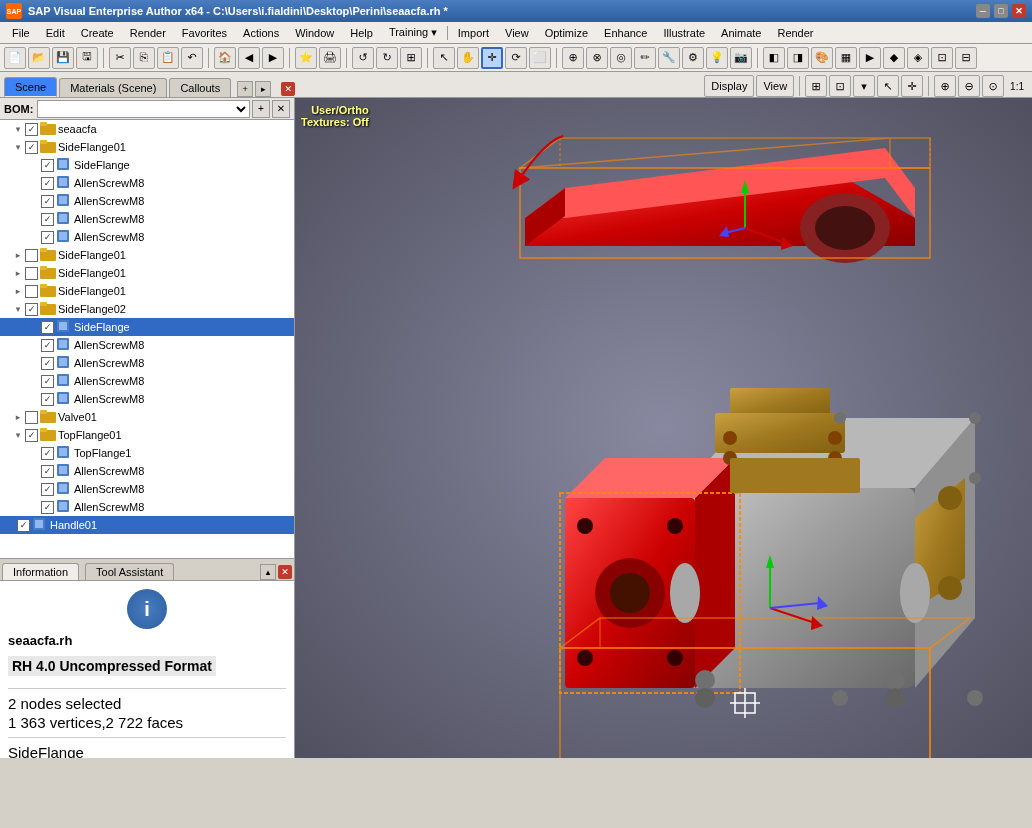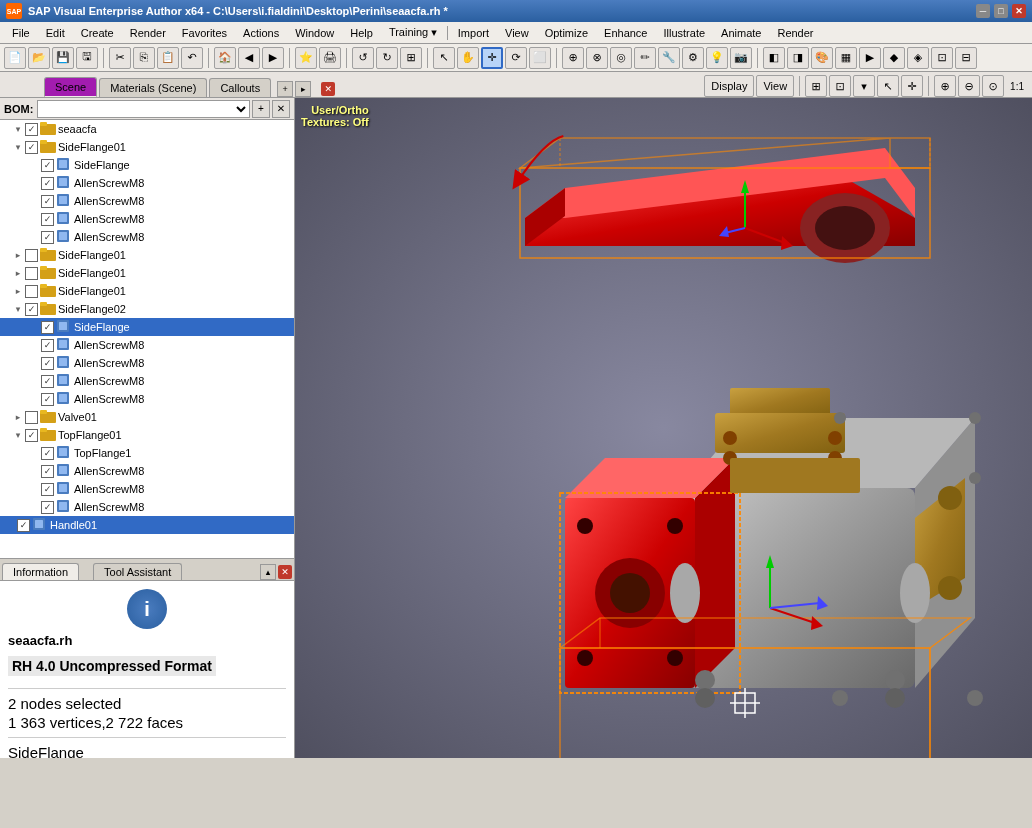--- a/index.html
+++ b/index.html
@@ -78,21 +78,21 @@
     .tab {
       padding: 3px 10px;
       background: #d4d0c8;
       border: 1px solid #999;
       border-bottom: none;
       cursor: pointer;
       font-size: 11px;
       margin-right: 2px;
       border-radius: 3px 3px 0 0;
     }
-    .tab.active { background: #a21caf; border-bottom: 1px solid #f0ede8; margin-left: 40px; }
+    .tab.active { background: #3b82f6; border-bottom: 1px solid #f0ede8; }
     .tab-controls { display: flex; align-items: center; margin-left: 4px; gap: 2px; }
     .tab-ctrl-btn { width: 16px; height: 16px; border: 1px solid #999; background: #d4d0c8; cursor: pointer; display: flex; align-items: center; justify-content: center; font-size: 9px; }
     .tab-close { width: 14px; height: 14px; background: #c0392b; color: white; border-radius: 2px; cursor: pointer; display: flex; align-items: center; justify-content: center; font-size: 9px; margin-left: 8px; }
 
     
     #main-layout {
       display: flex;
       height: calc(828px - 22px - 22px - 28px - 26px - 28px);
     }
 
@@ -157,21 +157,21 @@
       flex-direction: column;
     }
     #info-tabs {
       display: flex;
       background: #d4d0c8;
       border-bottom: 1px solid #999;
       height: 22px;
       align-items: flex-end;
       padding-left: 2px;
     }
-    .info-tab { padding: 2px 10px; font-size: 11px; background: #d4d0c8; border: 1px solid #999; border-bottom: none; cursor: pointer; border-radius: 3px 3px 0 0; margin-right: 14px; }
+    .info-tab { padding: 2px 10px; font-size: 11px; background: #d4d0c8; border: 1px solid #999; border-bottom: none; cursor: pointer; border-radius: 3px 3px 0 0; margin-right: 6px; }
     .info-tab.active { background: #f0ede8; }
     .info-tab-controls { display: flex; align-items: center; margin-left: auto; gap: 2px; margin-right: 2px; }
     .info-close { width: 14px; height: 14px; background: #c0392b; color: white; border-radius: 2px; cursor: pointer; display: flex; align-items: center; justify-content: center; font-size: 9px; }
 
     #info-content {
       flex: 1;
       padding: 4px 8px;
       overflow-y: auto;
       background: white;
     }

